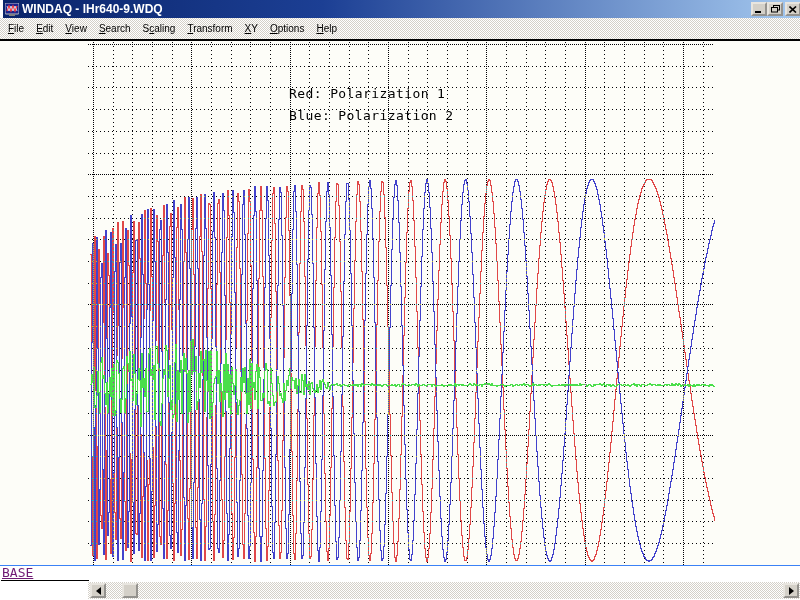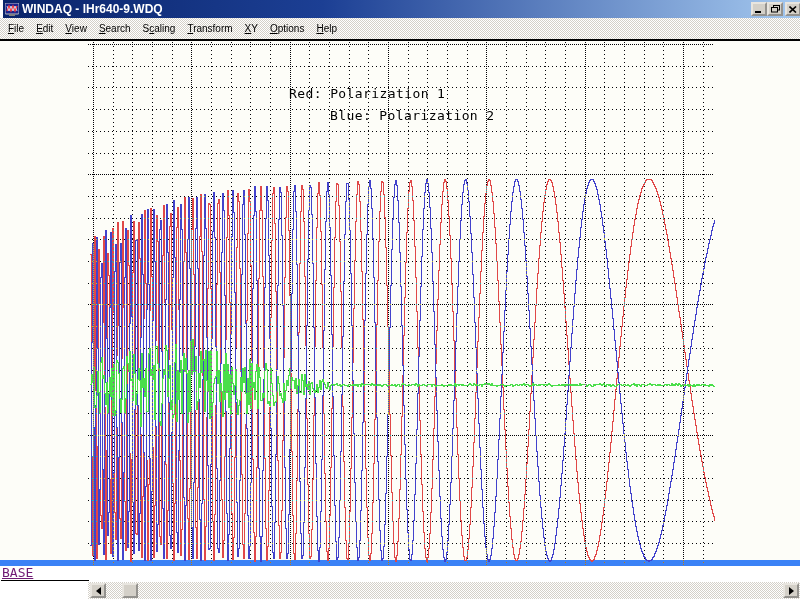--- a/index.html
+++ b/index.html
@@ -20,26 +20,26 @@
           background-image:linear-gradient(45deg,#ffffff 25%,transparent 25%,transparent 75%,#ffffff 75%,#ffffff),
                            linear-gradient(45deg,#ffffff 25%,transparent 25%,transparent 75%,#ffffff 75%,#ffffff);
           background-size:2px 2px;background-position:0 0,1px 1px;}
   
   #menubar{position:absolute;left:0;top:18px;width:800px;height:22px;box-sizing:border-box;
            border-bottom:1px solid #000;display:flex;align-items:center;padding-left:2px;}
   .menu-item{font-size:10px;color:#000;padding:2px 6px;white-space:nowrap;cursor:default;}
   .menu-item u{text-decoration:underline;}
   
   #chart{position:absolute;left:0;top:40px;width:800px;height:526px;box-sizing:border-box;
-         background:#fdfdf8;border-top:1px solid #000;border-bottom:6px solid #3b82f6;}
+         background:#fdfdf8;border-top:1px solid #000;border-bottom:1px solid #3b82f6;}
   #plot{position:absolute;left:0;top:0;}
   .legend-line{position:absolute;left:289px;font-family:"DejaVu Sans Mono","Liberation Mono",monospace;
                font-size:13px;color:#000;letter-spacing:0.4px;white-space:pre;}
   #legend-line1{top:45px;}
-  #legend-line2{top:67px;margin-left:41px;}
+  #legend-line2{top:67px;}
   
   #statusbar{position:absolute;left:0;top:566px;width:800px;height:15px;background:#ffffff;
              font-family:"DejaVu Sans Mono","Liberation Mono",monospace;font-size:13px;color:#701a75;}
   #base-label{position:absolute;left:2px;top:0;line-height:14px;text-decoration:underline;}
   #status-readout{position:absolute;left:62px;top:0;line-height:14px;white-space:pre;}
   .base-underline{position:absolute;left:1px;width:88px;height:1px;background:#000;}
   #base-underline2{top:14px;}
   
   #hscroll{position:absolute;left:88px;top:582px;width:712px;height:17px;}
   .sb-btn{position:absolute;top:1px;width:16px;height:15px;background:#d4d0c8;

